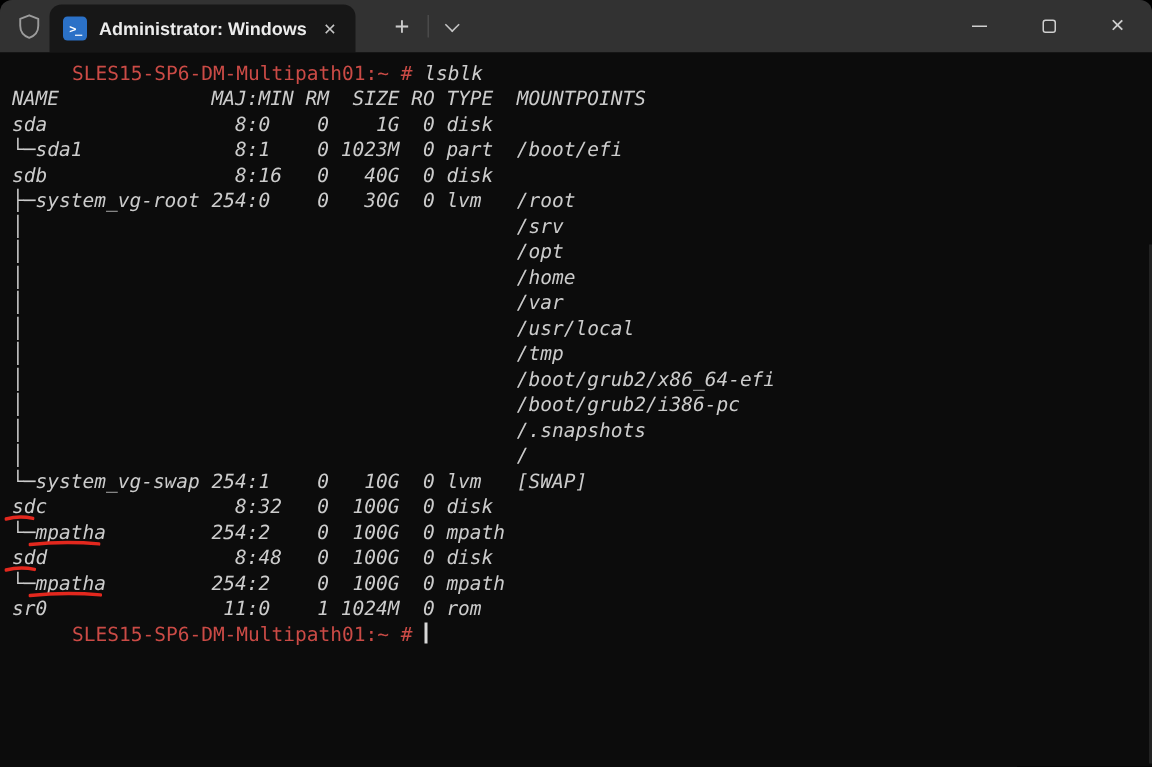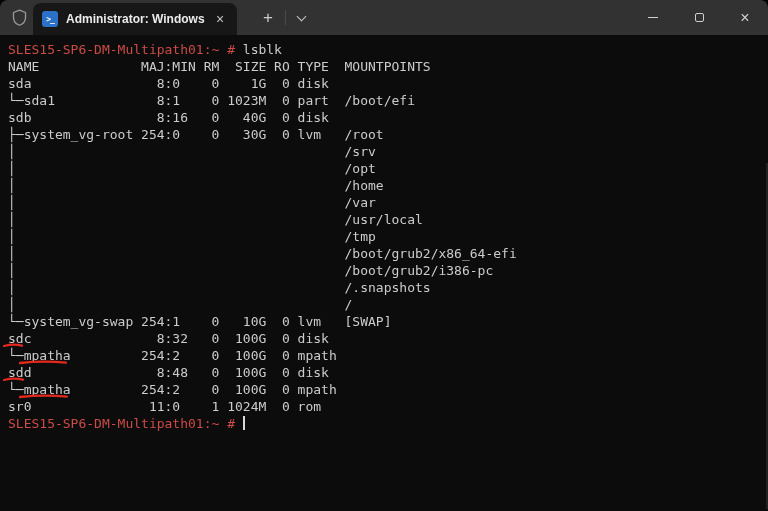--- a/index.html
+++ b/index.html
@@ -70,22 +70,22 @@
     background: var(--term-bg, #0c0c0c);
   }
   .term-output {
     position: absolute; top: 6px; left: 8px; right: 0; bottom: 0;
     font-family: "DejaVu Sans Mono", monospace;
     font-size: 13px; line-height: 17px;
     color: var(--term-fg, #cccccc);
     white-space: pre;
   }
   .term-line { height: 17px; }
-  .t-fg  { color: var(--term-fg, #cccccc); }
-  .t-red { color: var(--term-red, #cb4b46); }
+  .t-fg  { color: var(--term-fg, #cccccc); font-style: italic; }
+  .t-red { color: var(--term-red, #cb4b46); margin-left: 40px; }
   .cursor {
     display: inline-block; width: 2px; height: 14px;
     background: #d8d8d8; vertical-align: -2px;
   }
   .annot-layer { position: absolute; top: 0; left: 0; right: 0; bottom: 0; pointer-events: none; }
   .annot { position: absolute; height: 6px; }
   .annot svg { display: block; }
   .scrollbar-thumb {
     position: absolute; right: 0; top: 128px; bottom: 2px; width: 2px;
     background: #222222;

